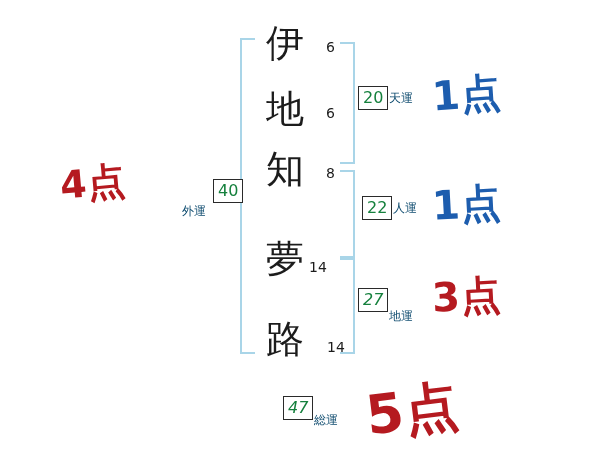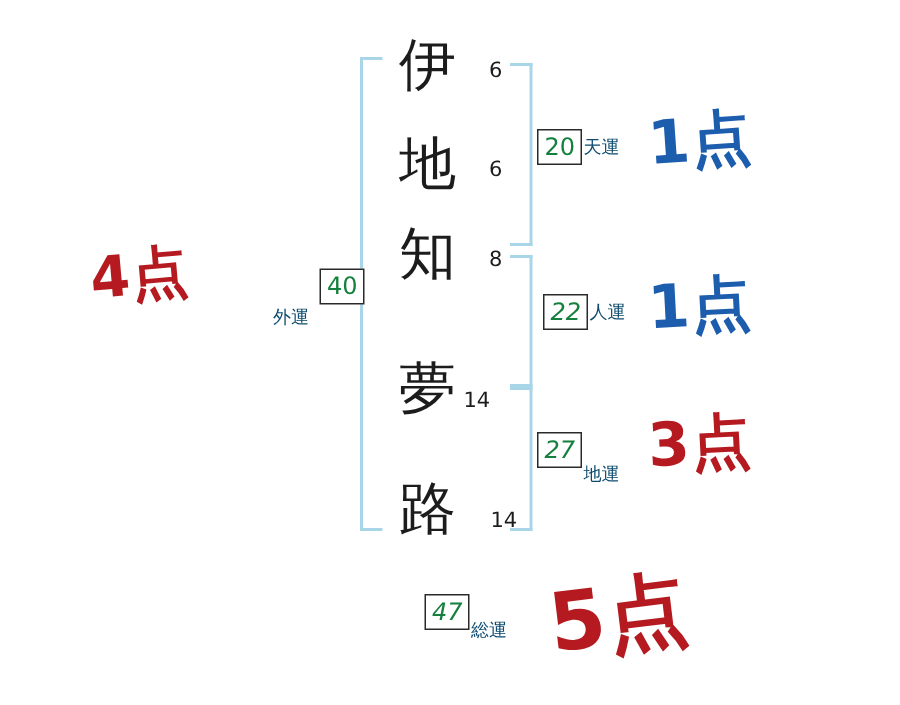--- a/index.html
+++ b/index.html
@@ -89,21 +89,21 @@
   <div class="abs bracket-left" style="left:240px; top:38px; height:312px;"></div>
   <div class="abs bracket-tick" style="left:229px; top:189px; width:11px;"></div>
 
   <div class="abs bracket-right" style="left:340px; top:42px;  height:118px;"></div>
   <div class="abs bracket-right" style="left:340px; top:170px; height:84px;"></div>
   <div class="abs bracket-right" style="left:340px; top:258px; height:92px;"></div>
 
   <div class="abs num-box" style="left:358px; top:86px;">20</div>
   <div class="abs box-label" style="left:389px; top:92px;">天運</div>
 
-  <div class="abs num-box" style="left:362px; top:196px;font-style:italic;">22</div>
+  <div class="abs num-box" style="left:362px; top:196px;">22</div>
   <div class="abs box-label" style="left:393px; top:202px;">人運</div>
 
   <div class="abs num-box" style="left:358px; top:288px;font-style:italic;">27</div>
   <div class="abs box-label" style="left:389px; top:310px;">地運</div>
 
   <div class="abs box-label" style="left:182px; top:185px;margin-top:20px;">外運</div>
   <div class="abs num-box" style="left:213px; top:179px;">40</div>
 
   <div class="abs num-box" style="left:283px; top:396px;font-style:italic;">47</div>
   <div class="abs box-label" style="left:314px; top:414px;">総運</div>

